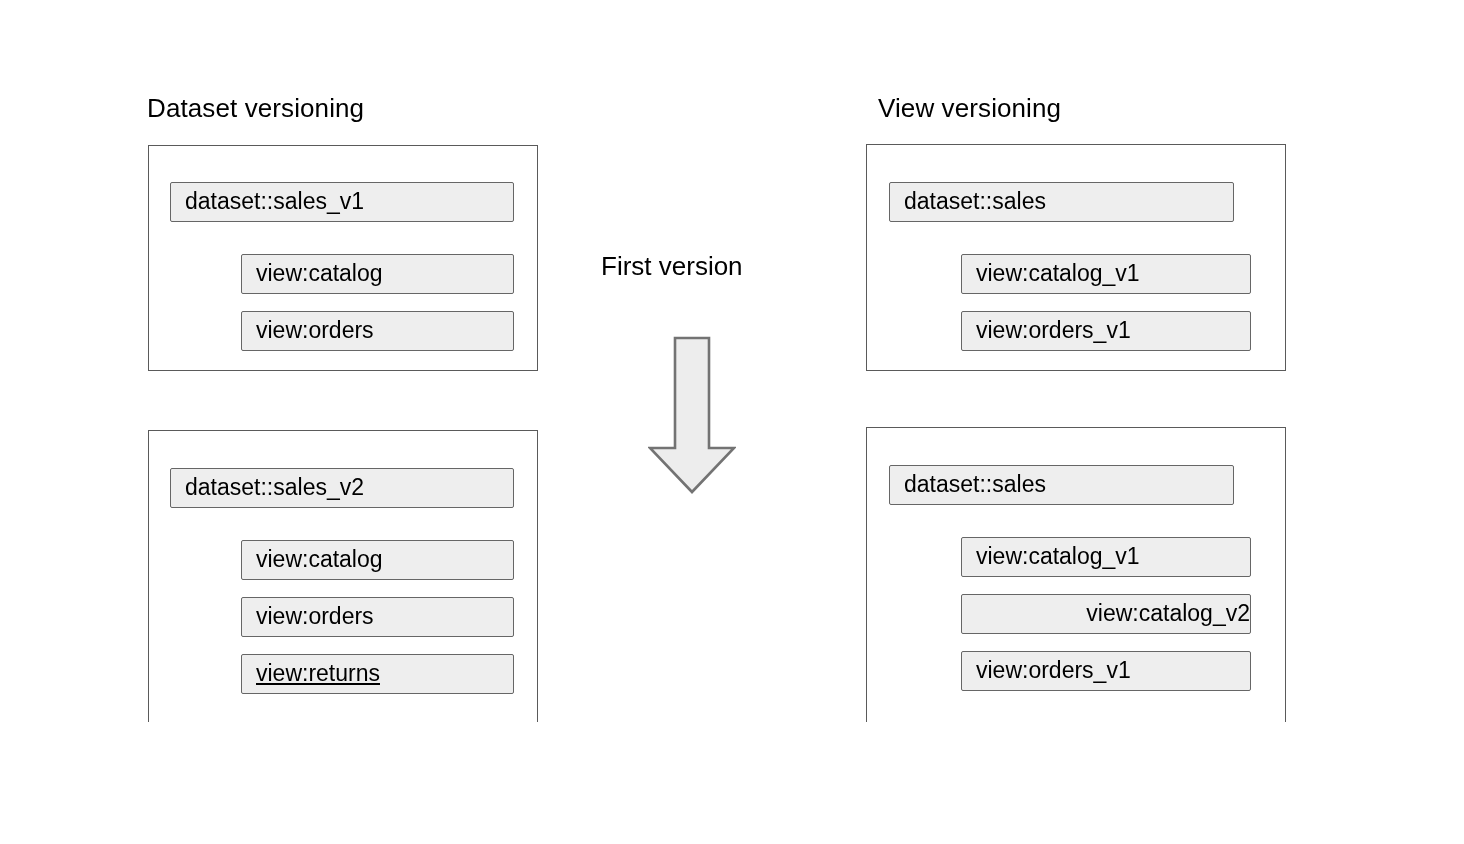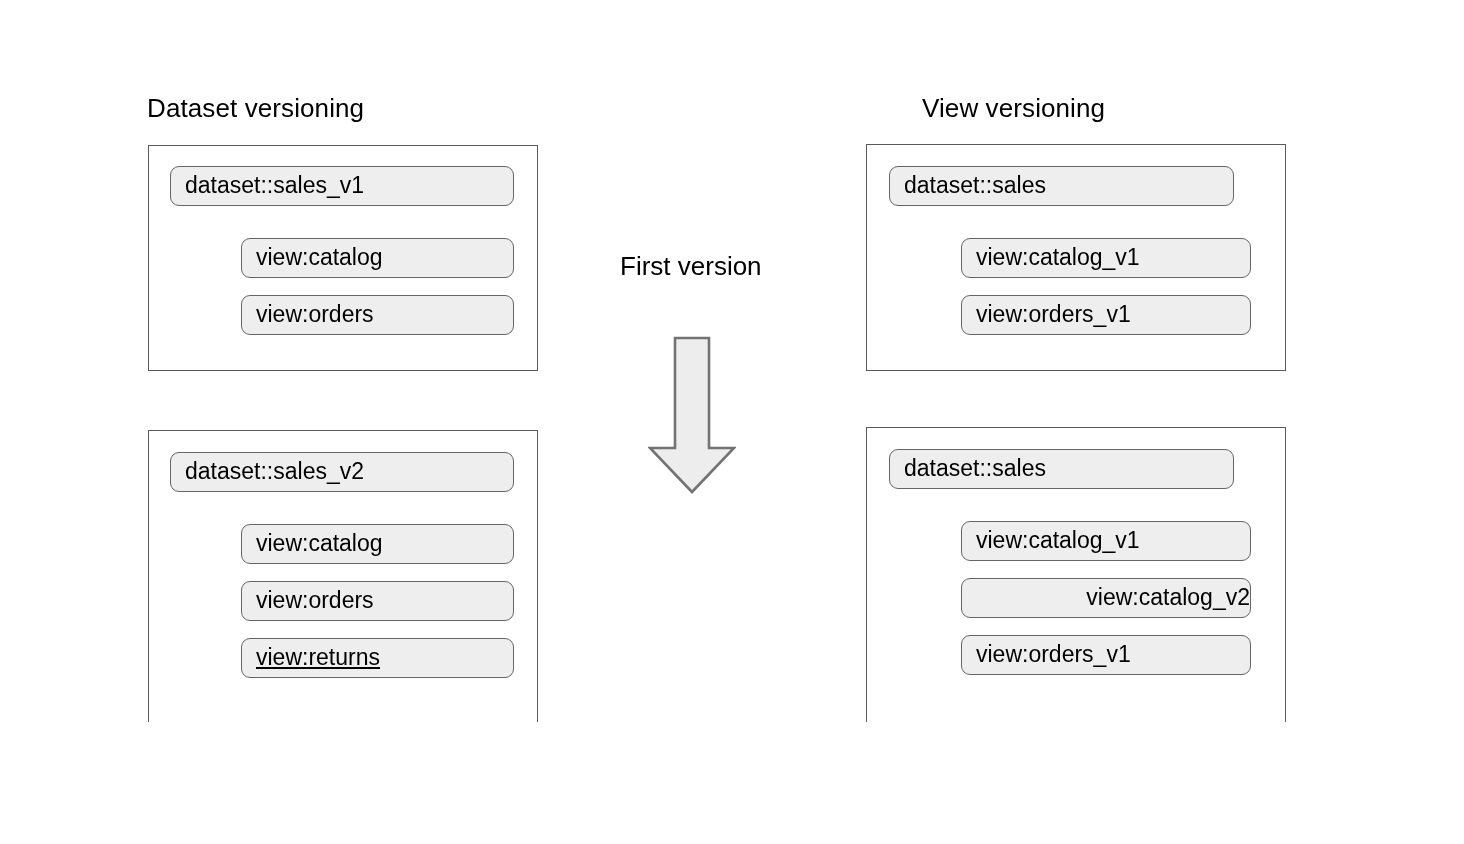--- a/index.html
+++ b/index.html
@@ -23,48 +23,49 @@
   
   .col-title {
     position: absolute;
     font-size: 26px;
     line-height: 30px;
     color: #000000;
     white-space: nowrap;
     letter-spacing: 0.1px;
   }
   #title-dataset { left: 147px; top: 93px; }
-  #title-view    { left: 922px; top: 93px; }
+  #title-view    { left: 878px; top: 93px; }
 
   
   .group-box {
     position: absolute;
     box-sizing: border-box;
     background: #ffffff;
     border: 1.6px solid #5a5a5a;
   }
   #box-ds-v1 { left: 148px; top: 145px; width: 390px; height: 226px; }
   #box-ds-v2 { left: 148px; top: 430px; width: 390px; height: 313px; }
   #box-vw-v1 { left: 866px; top: 144px; width: 420px; height: 227px; }
   #box-vw-v2 { left: 866px; top: 427px; width: 420px; height: 349px; }
 
   
   .pill {
     position: absolute;
     box-sizing: border-box;
     background: #eeeeee;
     border: 1.6px solid #666666;
-    border-radius: 9px;
+    border-radius: 2px;
     height: 40px;
     line-height: 37px;
     font-size: 23px;
     color: #000000;
     padding-left: 14px;
     white-space: nowrap;
     overflow: hidden;
+    margin-top: 16px;
   }
   .pill.dataset { }
   .pill.view    { }
 
   
   #box-ds-v1 .pill.dataset { left: 21px;  top: 20px;  width: 344px; }
   #box-ds-v1 .view-1 { left: 92px; top: 92px;  width: 273px; }
   #box-ds-v1 .view-2 { left: 92px; top: 149px; width: 273px; }
 
   #box-ds-v2 .pill.dataset { left: 21px;  top: 21px;  width: 344px; }
@@ -84,21 +85,21 @@
   #box-vw-v2 .view-4 { left: 94px; top: 264px; width: 290px; }
 
   
   .center-label {
     position: absolute;
     font-size: 26px;
     line-height: 30px;
     color: #000000;
     white-space: nowrap;
   }
-  #label-first  { left: 620px; top: 251px; text-align: center; }
+  #label-first  { left: 601px; top: 251px; text-align: center; }
   #label-second { left: 583px; top: 554px; }
 
   #arrow-down {
     position: absolute;
     left: 648px;
     top: 336px;
     width: 88px;
     height: 158px;
   }
 </style>

